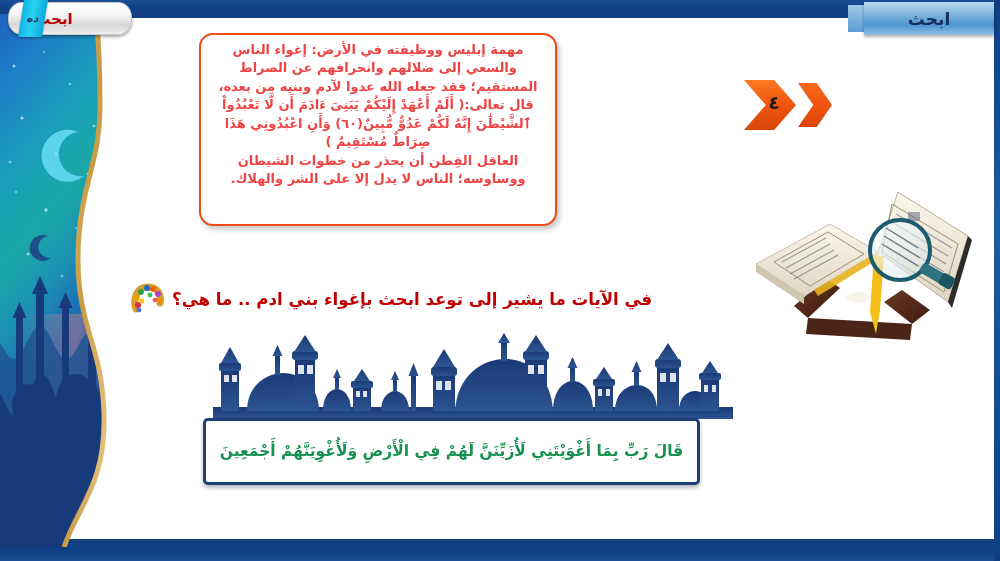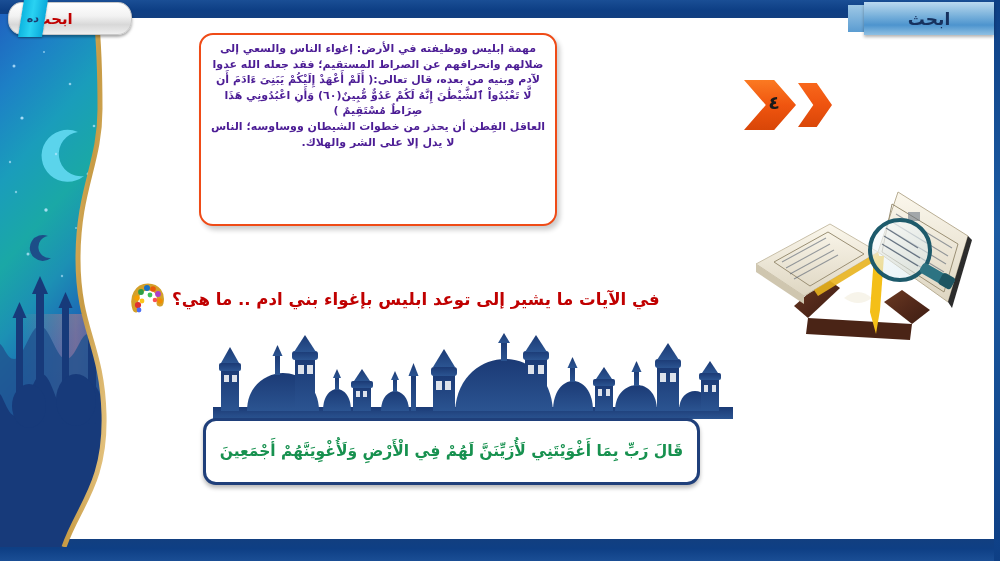--- a/index.html
+++ b/index.html
@@ -127,22 +127,22 @@
     border: 2.5px solid #ef4b17;
     border-radius: 14px;
     background: #ffffff;
     box-shadow: 3px 4px 5px rgba(0,0,0,0.20);
     box-sizing: border-box;
     padding: 6px 9px 4px 9px;
     z-index: 20;
   }
   .callout p {
     margin: 0;
-    color: #4c1d95;
-    font-size: 11px;
+    color: #ef4444;
+    font-size: 13px;
     font-weight: bold;
     line-height: 1.42;
     text-align: center;
     direction: rtl;
   }
 
   
   .arrow-group {
     position: absolute;
     left: 744px; top: 80px;
@@ -219,21 +219,21 @@
     width: 556px; height: 92px;
     z-index: 10;
   }
 
   
   .verse-box {
     position: absolute;
     left: 203px; top: 418px;
     width: 497px; height: 67px;
     border: 3px solid #1f3f7a;
-    border-radius: 13px;
+    border-radius: 5px;
     background: #ffffff;
     box-shadow: 0 3px 4px rgba(0,0,0,0.28);
     box-sizing: border-box;
     display: flex;
     align-items: center;
     justify-content: center;
     z-index: 20;
   }
   .verse-box .verse-text {
     color: #17914f;
@@ -444,21 +444,21 @@
         <circle cx="17" cy="5" r="3.0" fill="#1971c2"></circle>
         <circle cx="23" cy="6" r="2.8" fill="#e8590c"></circle>
         <circle cx="28" cy="11" r="2.9" fill="#ae3ec9"></circle>
         <circle cx="30" cy="18" r="2.7" fill="#f08c00"></circle>
         <circle cx="12" cy="18" r="2.4" fill="#fcc419"></circle>
         <circle cx="20" cy="12" r="2.4" fill="#40c057"></circle>
         <circle cx="25" cy="17" r="2.3" fill="#fa5252"></circle>
         <circle cx="9" cy="27" r="2.4" fill="#4c6ef5"></circle>
       </g>
     </svg>
-    <span class="question-text">في الآيات ما يشير إلى توعد ابليس بإغواء بني ادم .. ما هي؟</span>
+    <span class="question-text">في الآيات ما يشير إلى توعد ابحث بإغواء بني ادم .. ما هي؟</span>
   </div>
 
   <div class="skyline">
     <svg viewBox="0 0 556 92" width="556" height="92" preserveAspectRatio="none">
       <defs>
         <linearGradient id="skyG" x1="0" y1="0" x2="0" y2="1">
           <stop offset="0%" stop-color="#1b3a75"></stop>
           <stop offset="100%" stop-color="#2b5491"></stop>
         </linearGradient>
       </defs>

